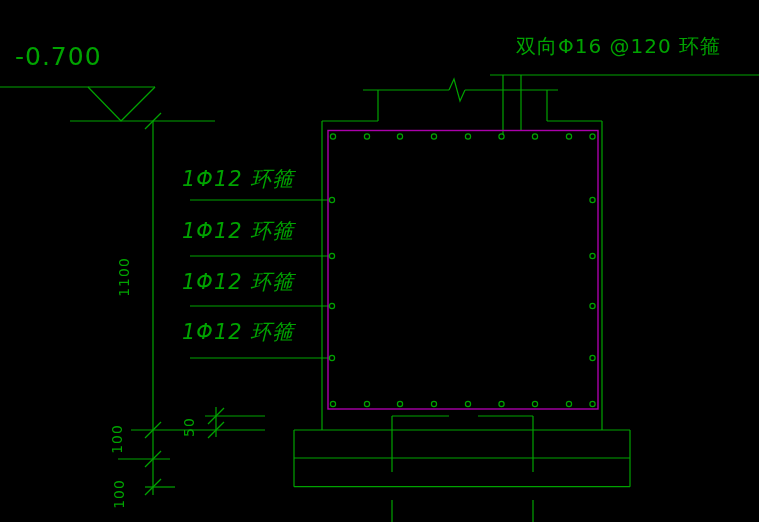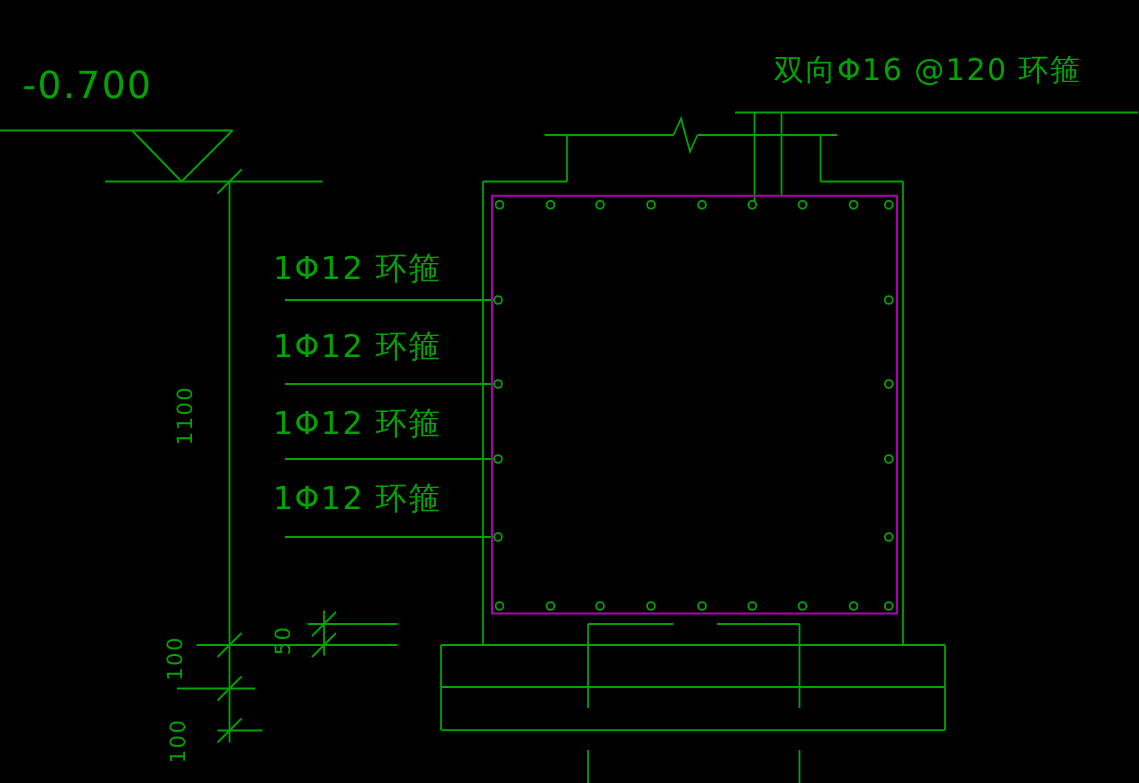--- a/index.html
+++ b/index.html
@@ -20,21 +20,21 @@
   .m{stroke:var(--stirrup);fill:none;stroke-width:1.4;}
   .txt{
     position:absolute;
     color:var(--line);
     white-space:nowrap;
     line-height:1;
     letter-spacing:1px;
   }
   .txt-elevation{left:15px;top:44px;font-size:25px;}
   .txt-toplabel{left:516px;top:36px;font-size:20px;}
-  .txt-side{left:182px;font-size:21px;}
+  .txt-side{left:182px;font-size:21px;font-style:italic;}
   .txt-side.s1{top:169px;}
   .txt-side.s2{top:221px;}
   .txt-side.s3{top:272px;}
   .txt-side.s4{top:322px;}
   .rot{
     font-size:14px;
     transform:translate(-50%,-50%) rotate(-90deg);
   }
   .rot.d1100{left:124px;top:277px;}
   .rot.d100a{left:117px;top:439px;}

